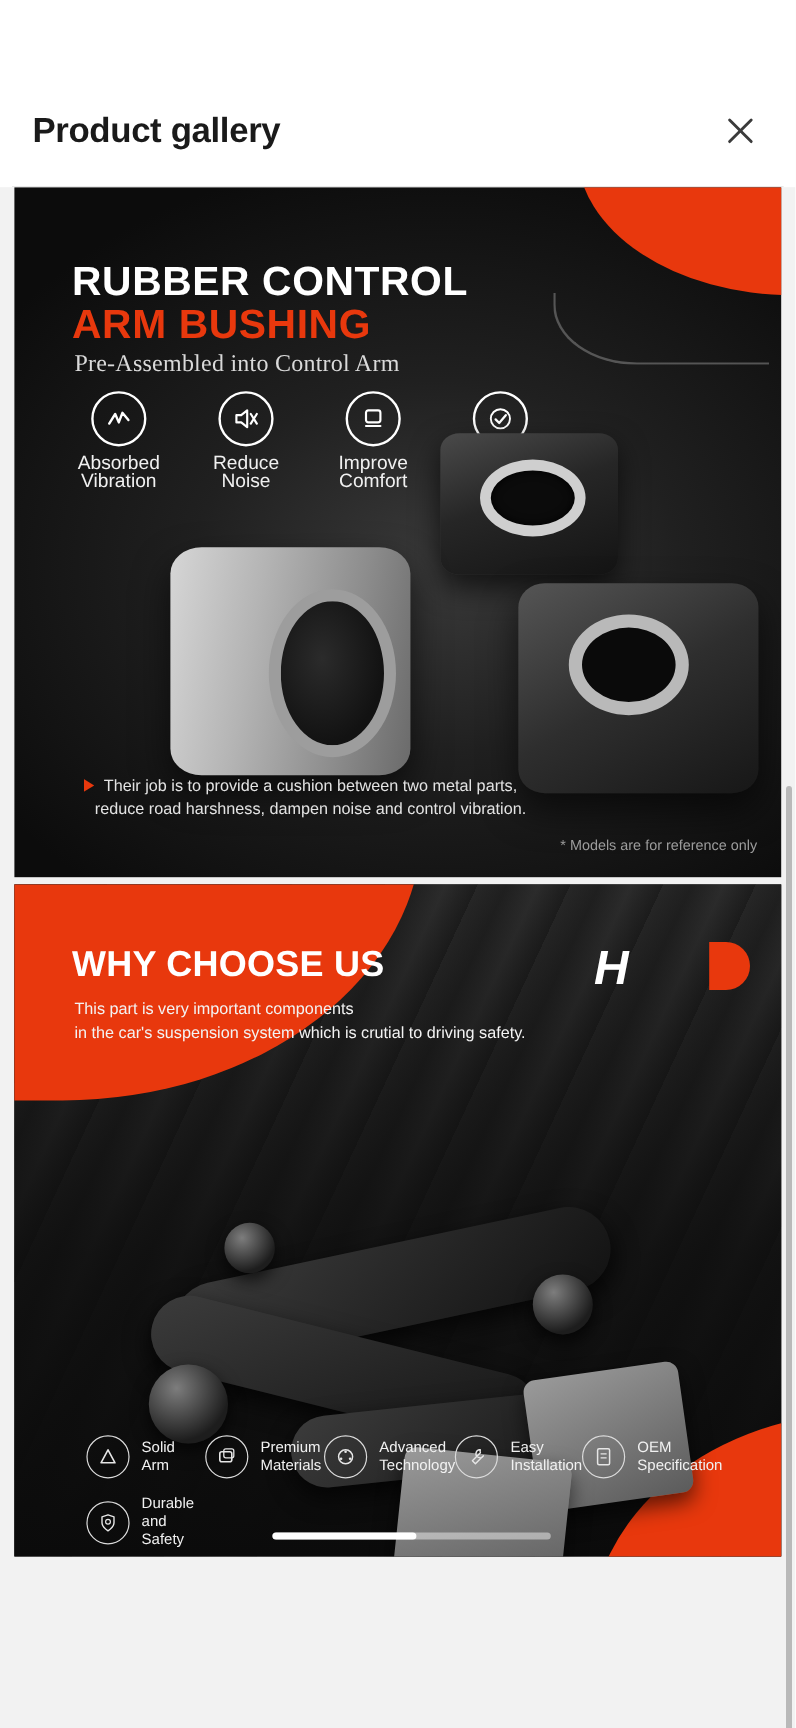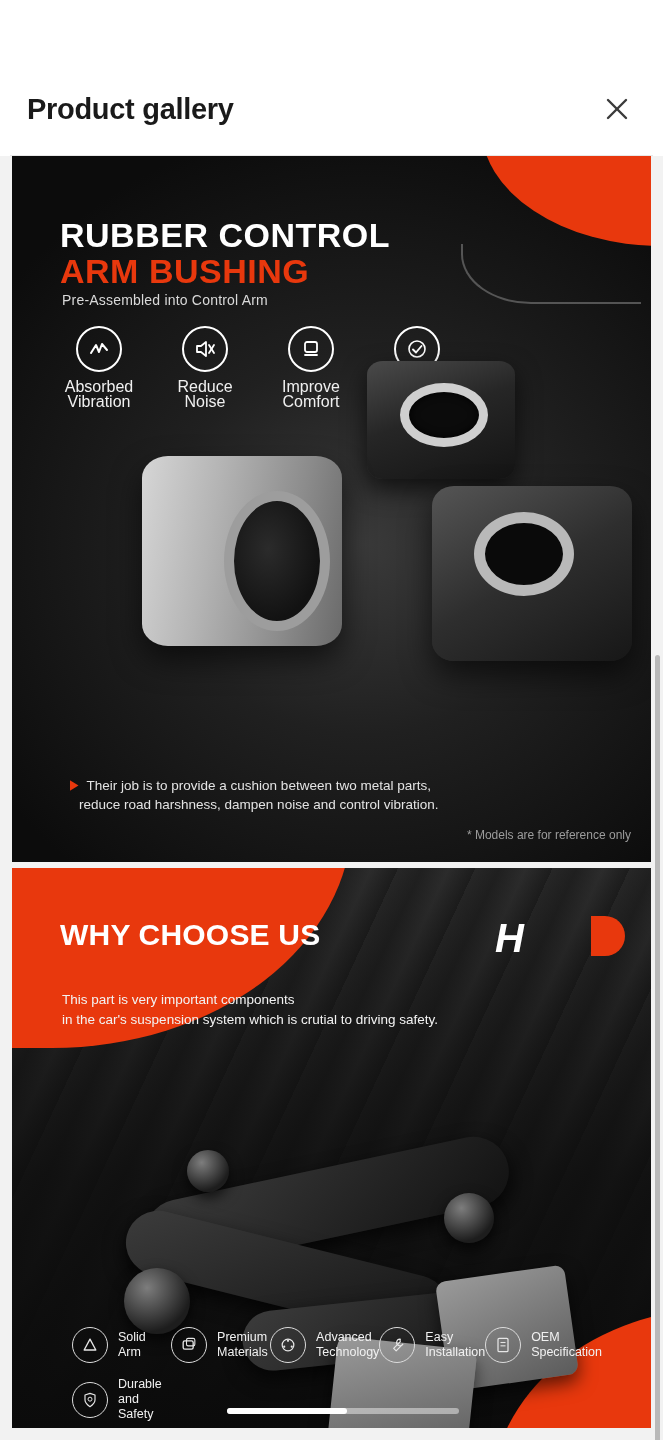--- a/index.html
+++ b/index.html
@@ -60,21 +60,21 @@
   .slide {
     position: relative;
     width: 639px;
     overflow: hidden;
     background: #000;
   }
   .slide + .slide { margin-top: 6px; }
 
   
   .s1 {
-    height: 706px;
+    height: 575px;
     background:
       radial-gradient(ellipse 70% 60% at 55% 55%, #3a3a3a 0%, #202020 45%, #0c0c0c 100%);
   }
   .s1 .corner-red {
     position: absolute;
     top: -40px; right: -60px;
     width: 230px; height: 130px;
     background: #e8380d;
     border-bottom-left-radius: 180px 120px;
   }
@@ -92,21 +92,21 @@
     font-size: 34px; font-weight: bold; color: #ffffff;
     letter-spacing: .5px;
   }
   .s1 .title2 {
     position: absolute; left: 48px; top: 96px;
     font-size: 34px; font-weight: bold; color: #e8380d;
     letter-spacing: .5px;
   }
   .s1 .subtitle {
     position: absolute; left: 50px; top: 136px;
-    font-size: 14px; color: #d9d9d9; letter-spacing: .2px;
+    font-size: 20px; color: #d9d9d9; letter-spacing: .2px; font-family: Liberation Serif, serif;
   }
   .feat-row {
     position: absolute; left: 48px; top: 170px;
     display: flex; gap: 28px;
   }
   .feat {
     width: 78px;
     text-align: center;
     color: #ffffff;
   }
@@ -210,21 +210,20 @@
   }
   .s2 .why {
     position: absolute; left: 48px; top: 50px;
     font-size: 30px; font-weight: bold; color: #ffffff;
     letter-spacing: .2px;
   }
   .s2 .desc {
     position: absolute; left: 50px; top: 94px;
     font-size: 13.5px; line-height: 20px; color: #f3f3f3;
     max-width: 400px;
-    margin-top: 28px;
   }
   .s2 .brand {
     position: absolute; right: 18px; top: 42px;
     width: 140px; height: 54px;
   }
   .s2 .brand .mark {
     position: absolute; left: 2px; top: 6px;
     font-size: 40px; font-weight: bold; color: #ffffff;
     font-style: italic; letter-spacing: -3px;
   }

